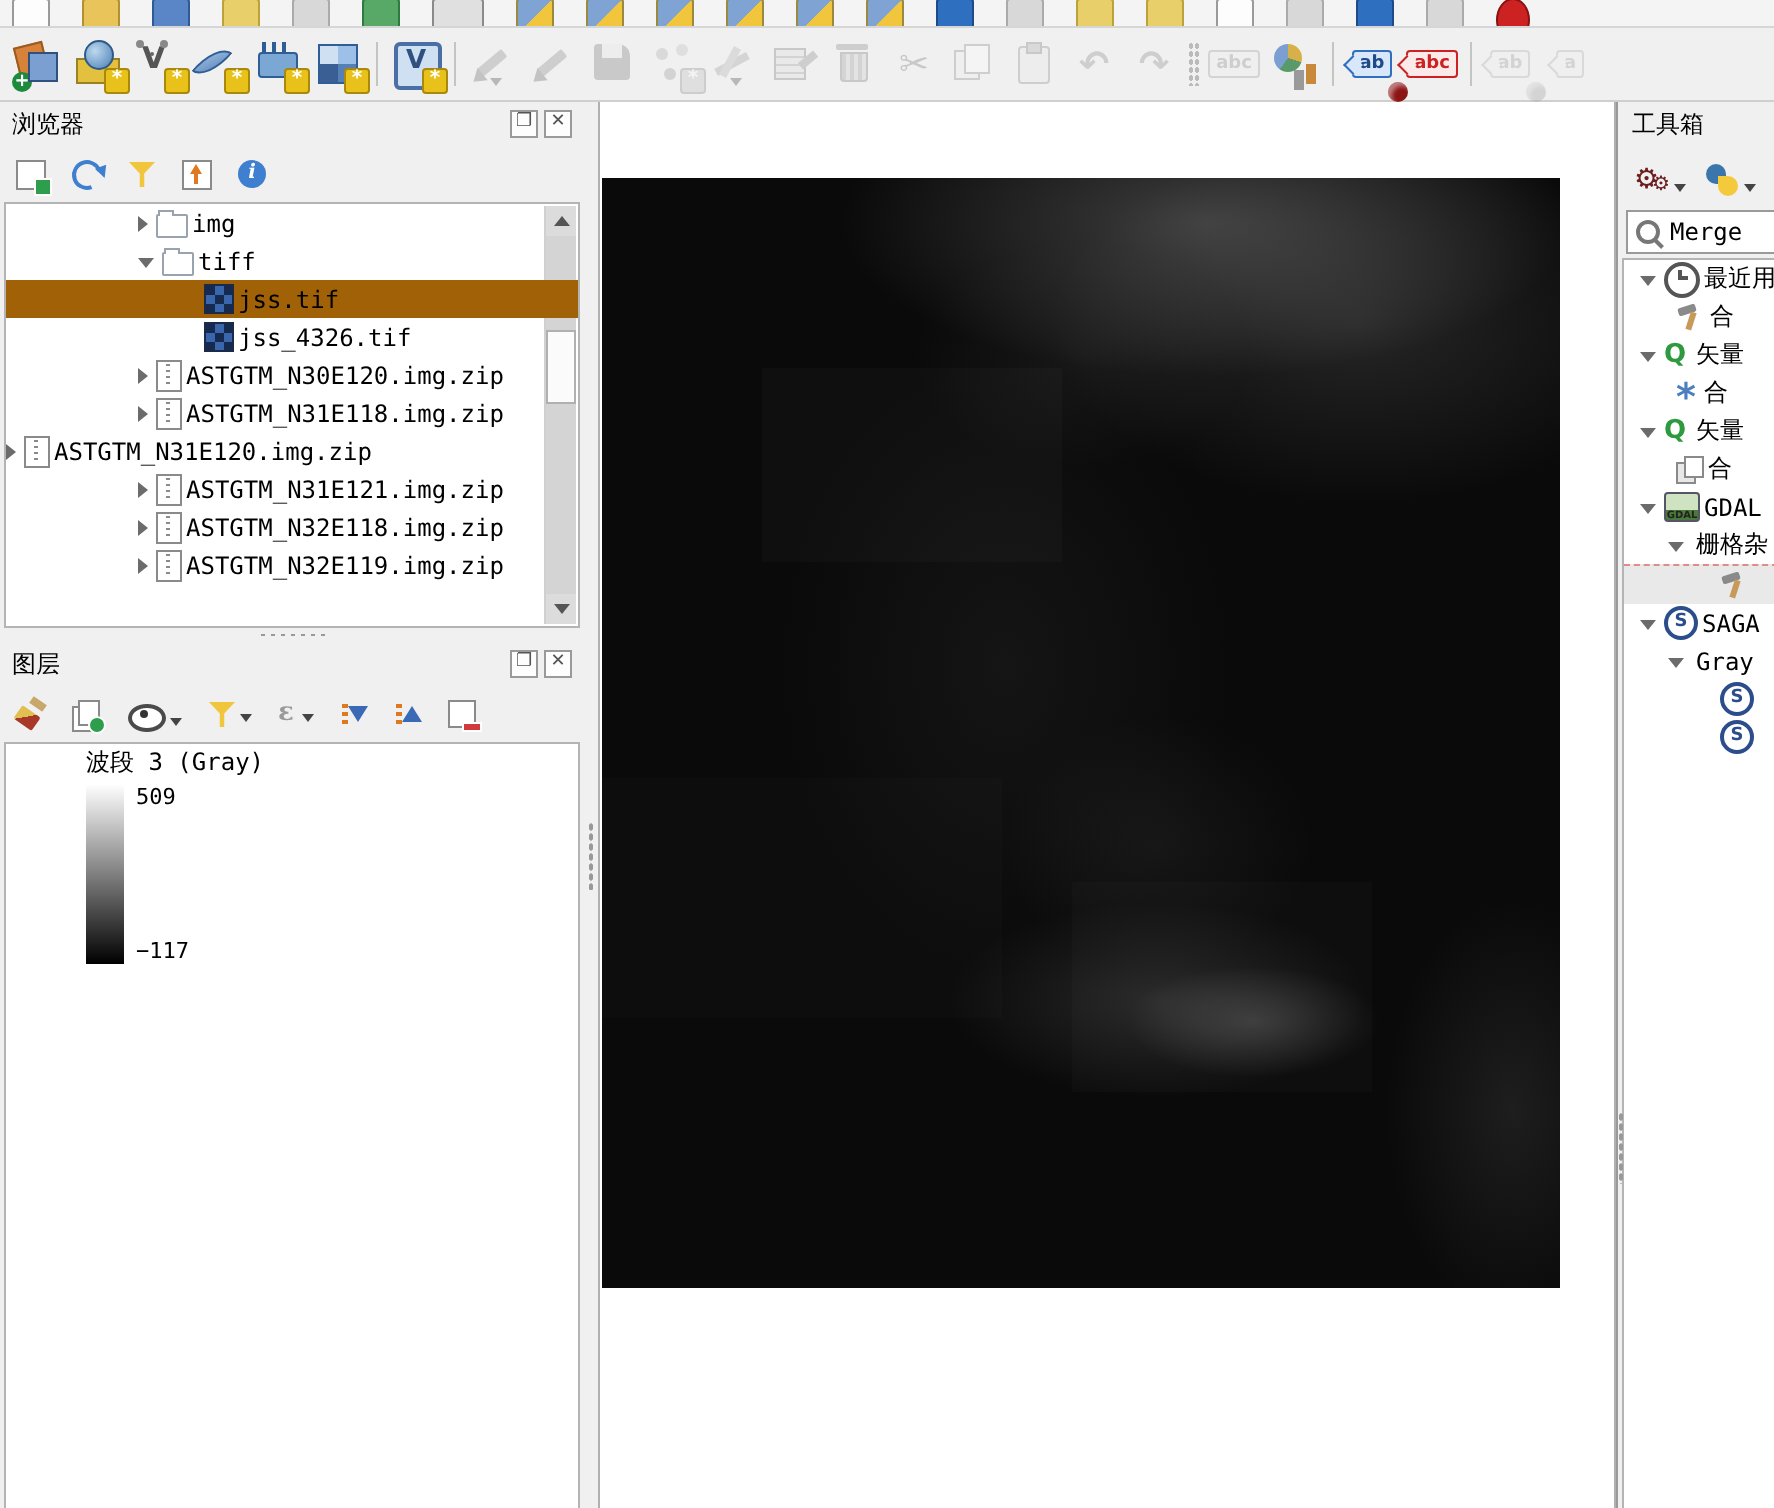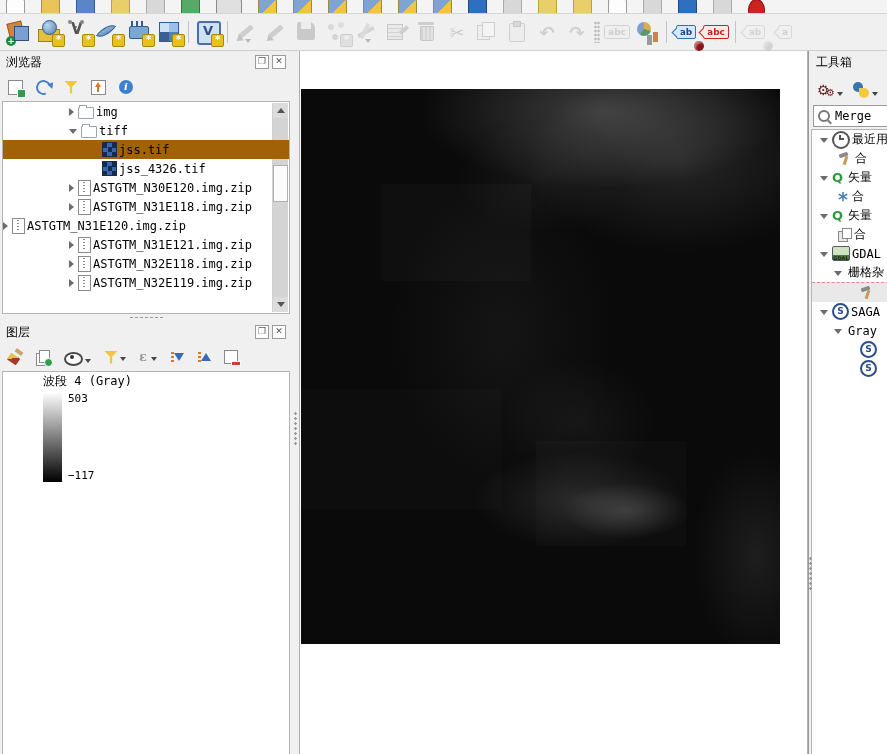--- a/index.html
+++ b/index.html
@@ -424,25 +424,25 @@
             <span class="ic ic-expand"></span>
           </span>
           <span style="display: inline-flex; align-items: center;">
             <span class="ic ic-collapseall"></span>
           </span>
           <span style="display: inline-flex; align-items: center;">
             <span class="ic ic-remove"></span>
           </span>
         </div>
       <div id="ltree">
-        <div id="bandrow">波段 4 (Gray)</div>
+        <div id="bandrow">波段 3 (Gray)</div>
         <div id="gradwrap">
           <div id="gradbar"></div>
           <div id="gradlabels">
-            <span>503</span>
+            <span>509</span>
             <span>−117</span>
           </div>
         </div>
       </div>
     </div>
   </div>
 
   <div id="vsplit">
       <div class="dots"></div>
     </div>

